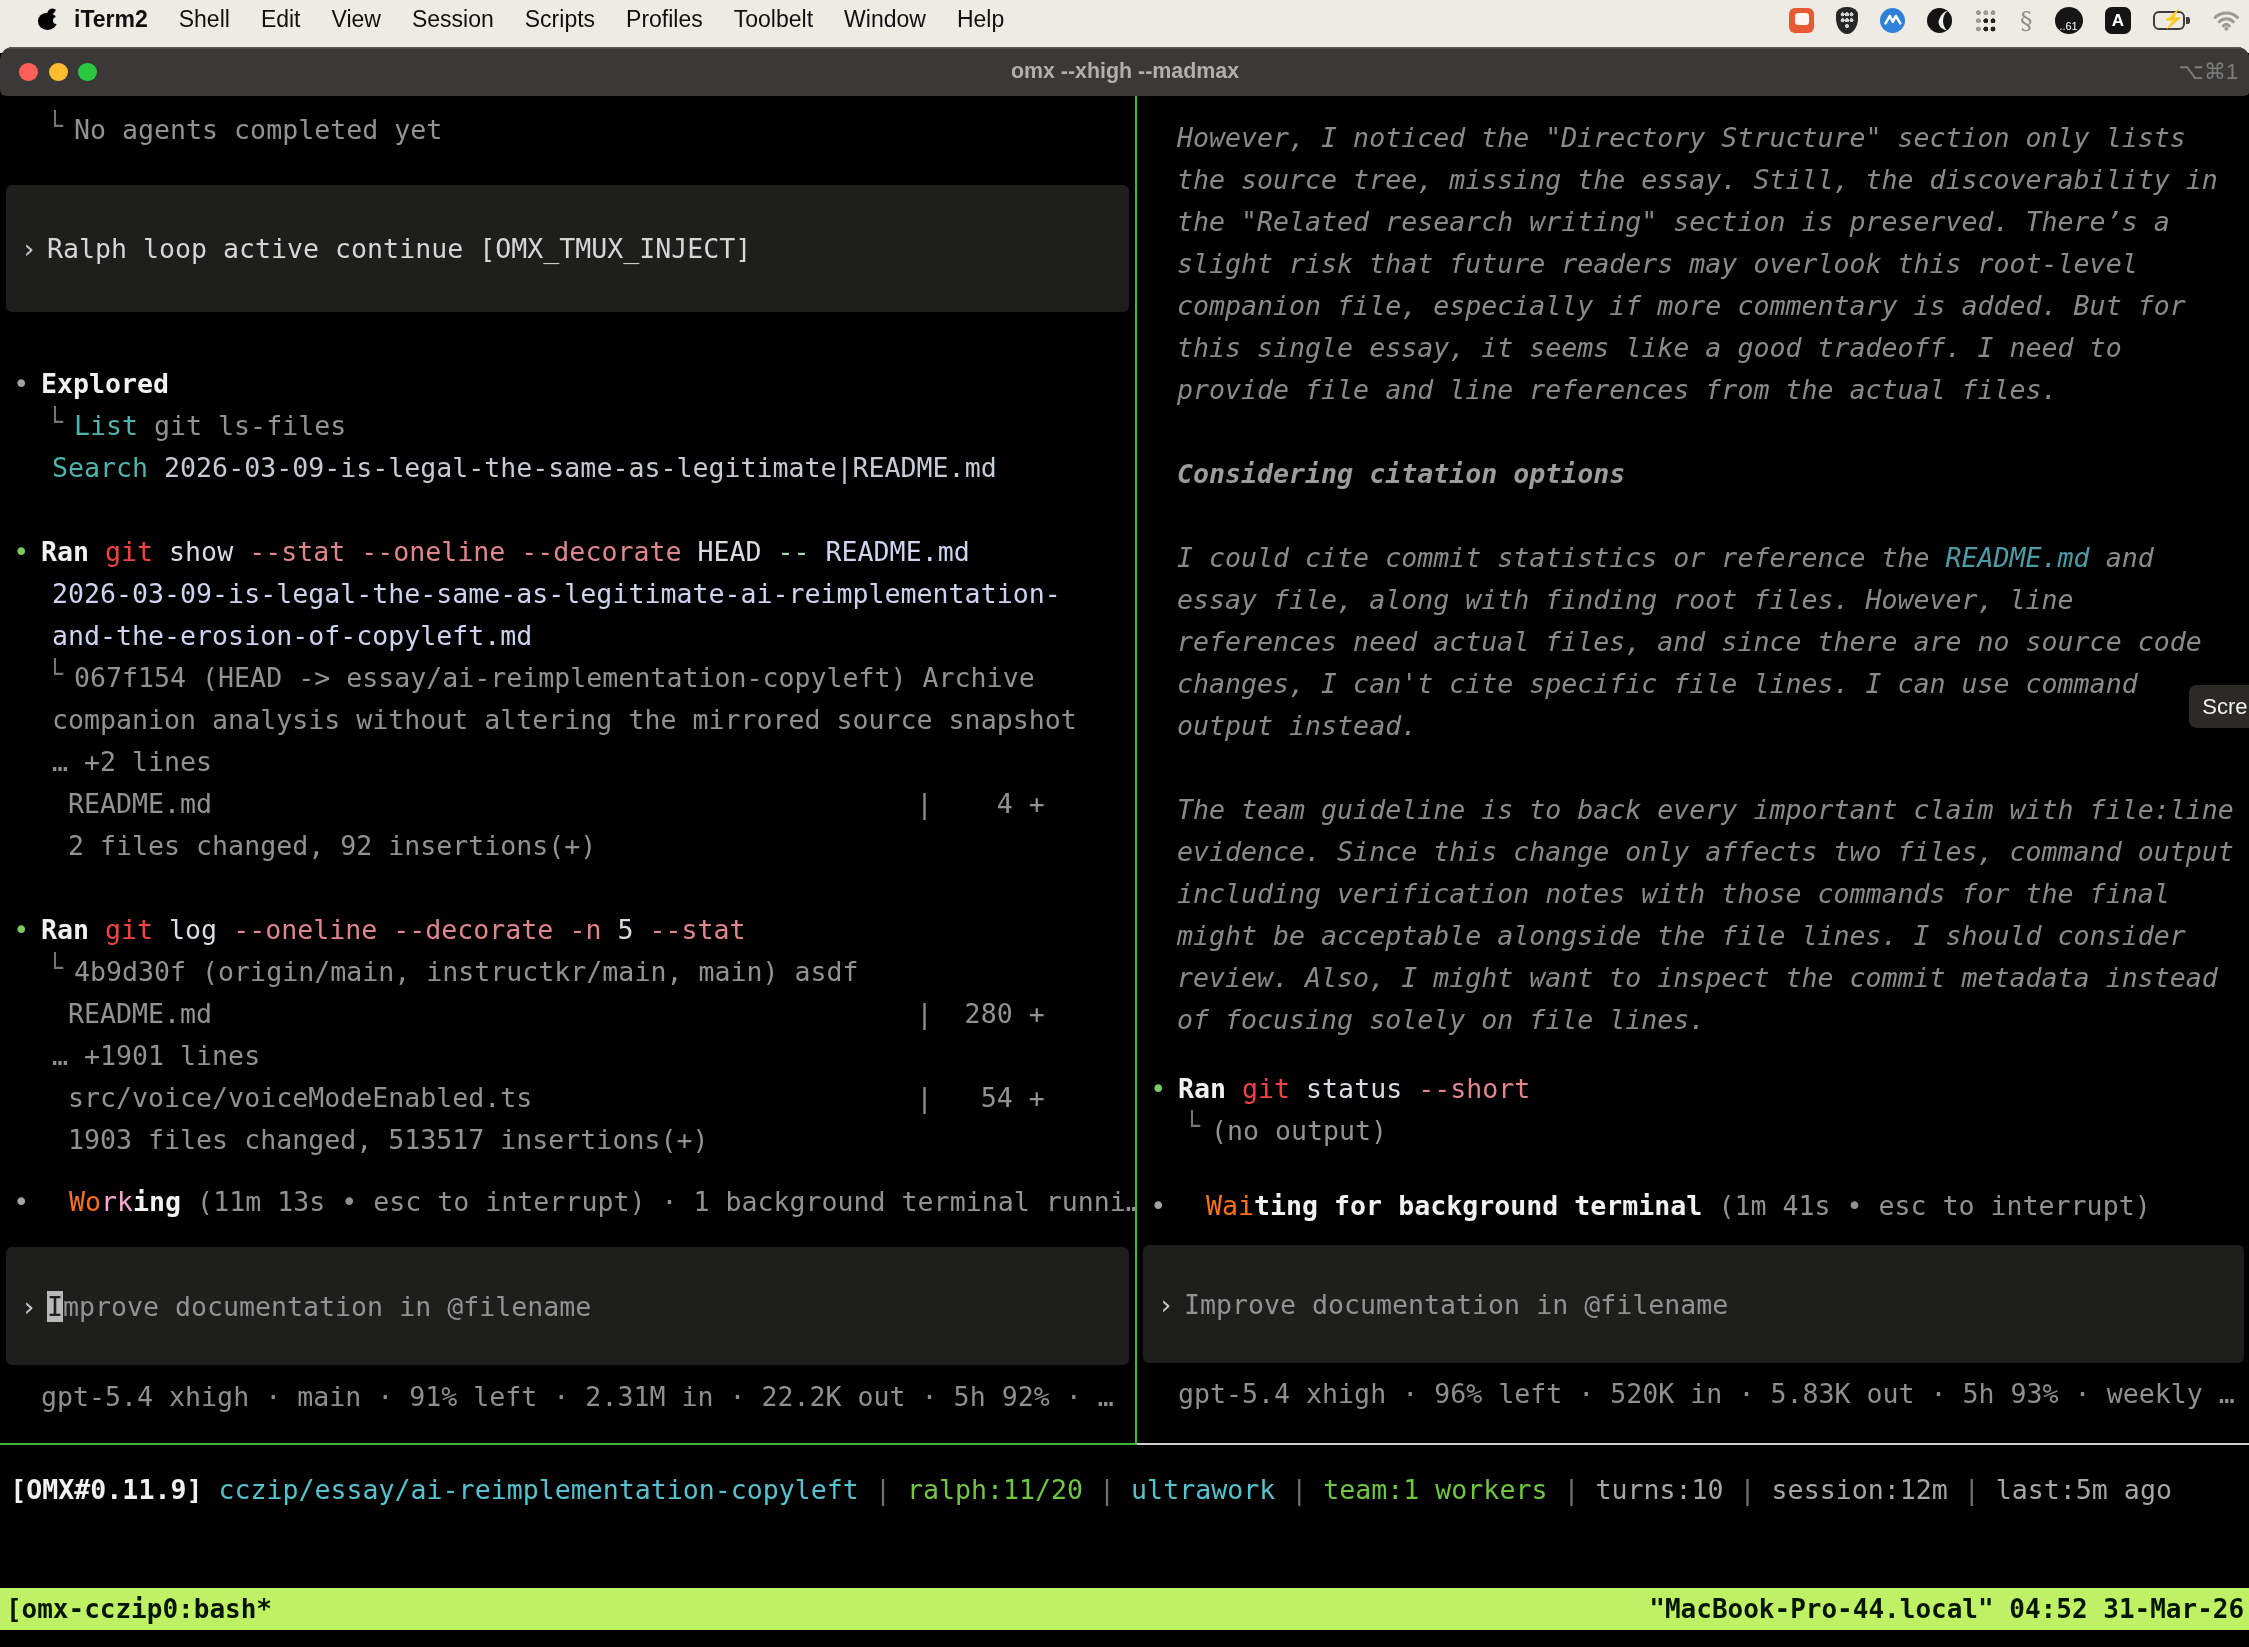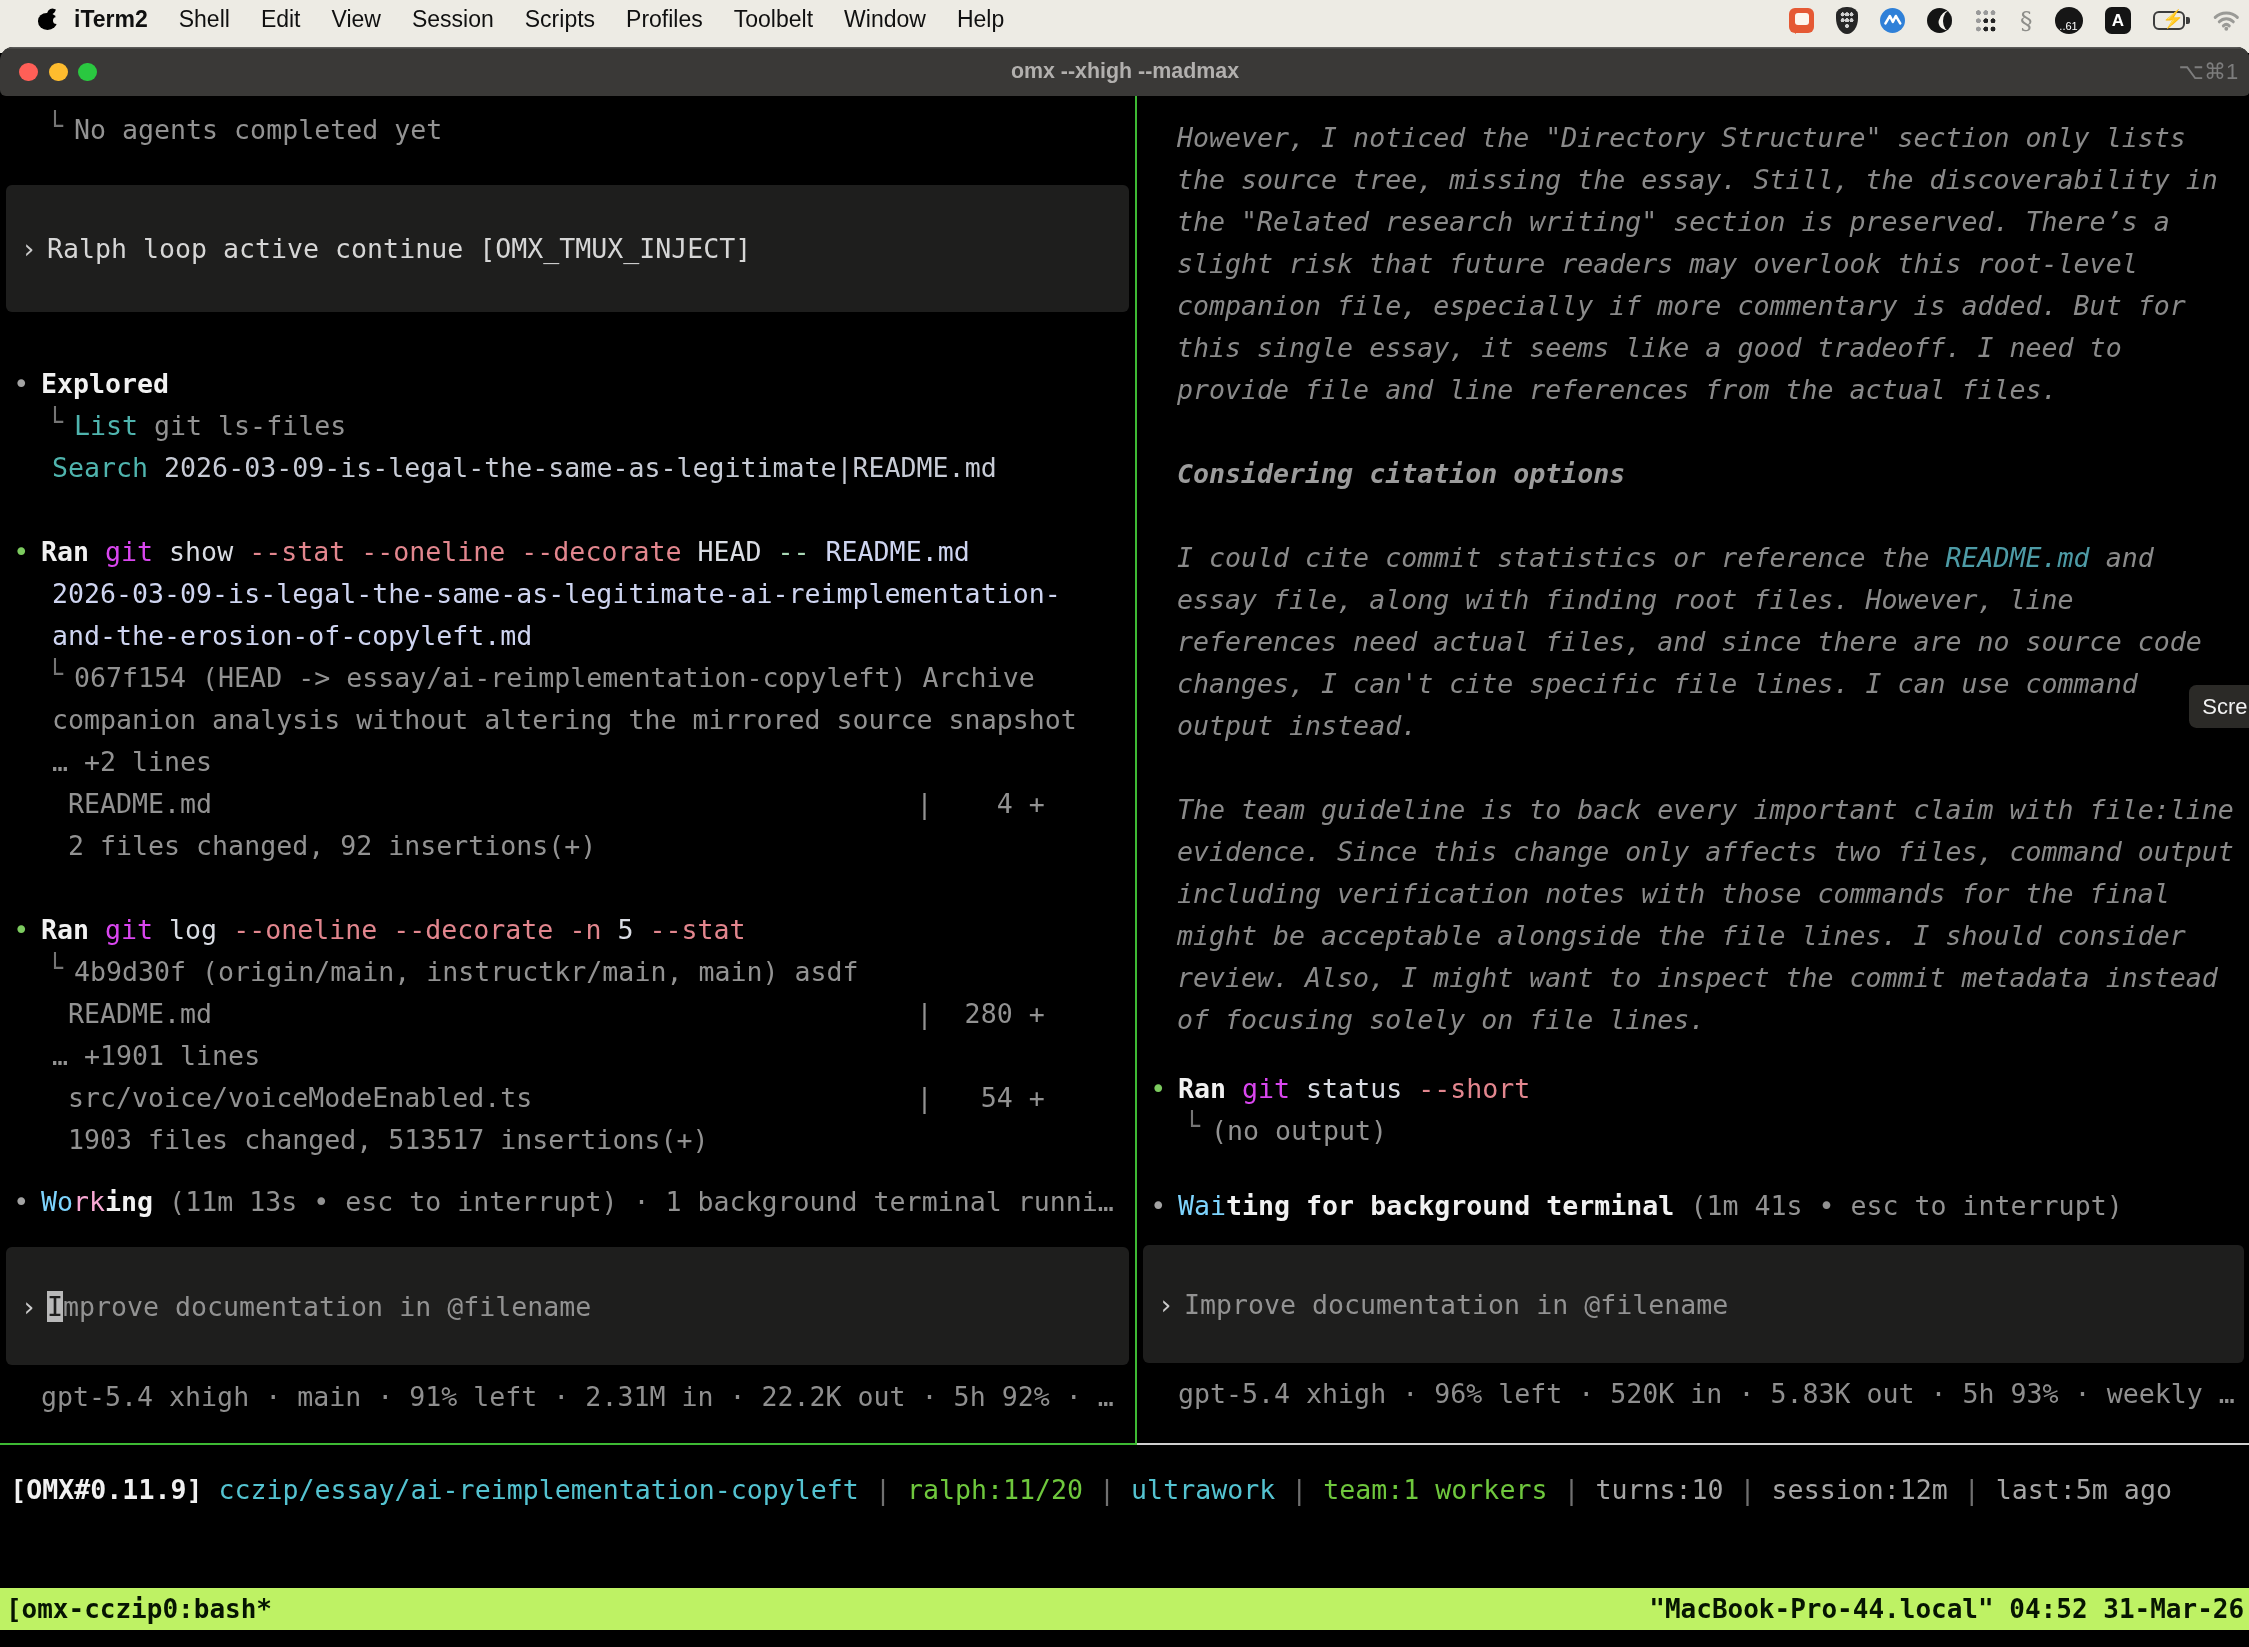--- a/index.html
+++ b/index.html
@@ -65,23 +65,23 @@
   .k-status{padding-left:41px;}
   .mk{position:absolute;left:13.3px;top:0;}
   .tmk{position:absolute;left:47px;top:-4.4px;color:#757575;}
   .ibox{margin:0 5.9px;background:#1e1e1d;border-radius:5.9px;position:relative;display:flex;align-items:center;}
   .ibox .prompt{position:absolute;left:14.8px;color:#cacaca;}
   .ibox .itext{padding-left:41px;white-space:pre;}
 
   .c-g{color:#929292;} .c-d{color:#707070;}
   .c-bw{color:#f1f1f1;font-weight:bold;}
   .c-w{color:#d9dce3;} .c-w2{color:#d6d6d6;}
-  .c-teal{color:#4fb4ae;} .c-blue{color:#d946ef;} .c-pink{color:#e2868e;}
+  .c-teal{color:#4fb4ae;} .c-blue{color:#ef4444;} .c-pink{color:#e2868e;}
   .c-mint{color:#a9d8b5;} .c-lav{color:#ced4f0;} .c-lg{color:#c7cbd5;}
-  .c-sh1{color:#7dd3fc;} .c-sh2{color:#f9a8d4;}
+  .c-sh1{color:#f97316;margin-left:28px;} .c-sh2{color:#f9a8d4;}
   .c-cur{background:#b9b9b9;color:#1e1e1d;}
   .c-it{color:#8a8a8a;font-style:italic;}
   .c-ith{color:#9c9c9c;font-style:italic;font-weight:bold;}
   .c-itt{color:#4d9ba6;font-style:italic;}
   .c-stat{color:#8f8f8f;}
   .c-cyan{color:#54c3d1;} .c-grn2{color:#6fc83d;} .c-stat2{color:#a6a6a6;}
   .c-mkg{color:#a3a3a3;} .c-mkgrn{color:#7ccb5f;}
 
   
   #omx-bar{margin-top:24px;height:42px;line-height:42px;white-space:pre;padding-left:10.3px;font-size:26.6px;}

